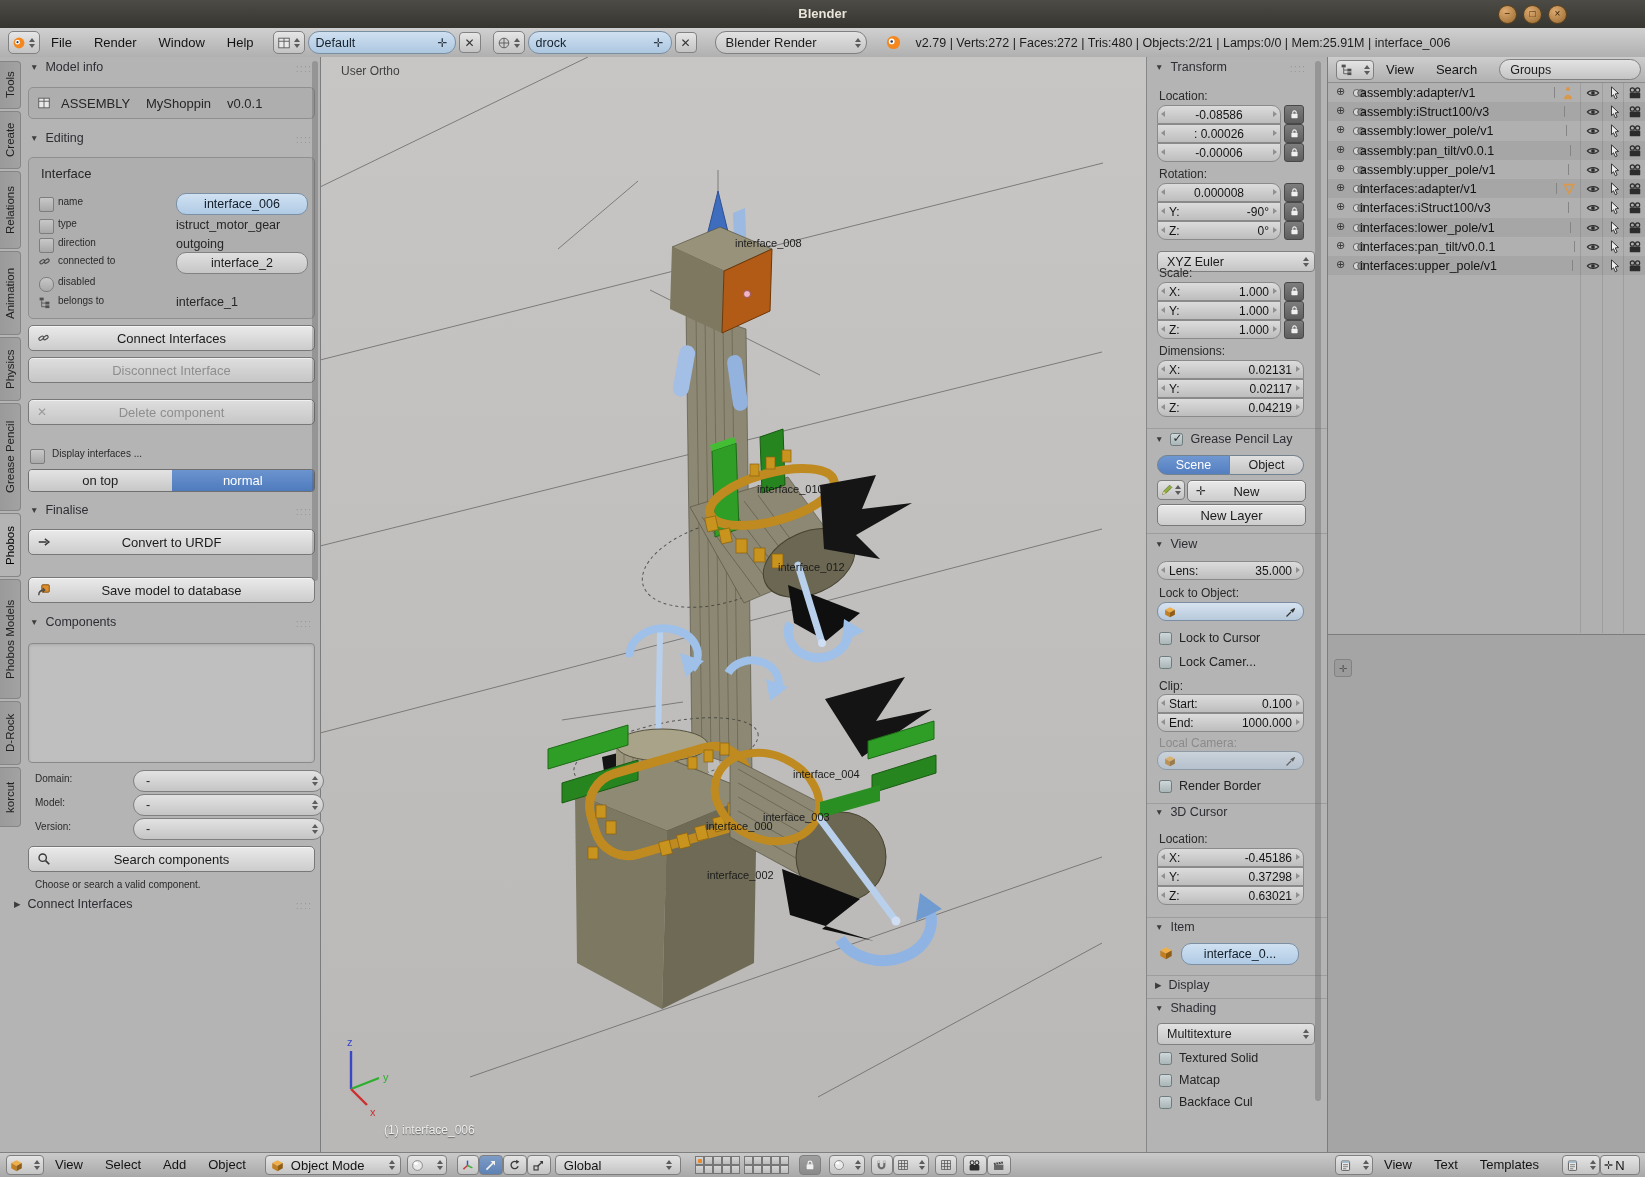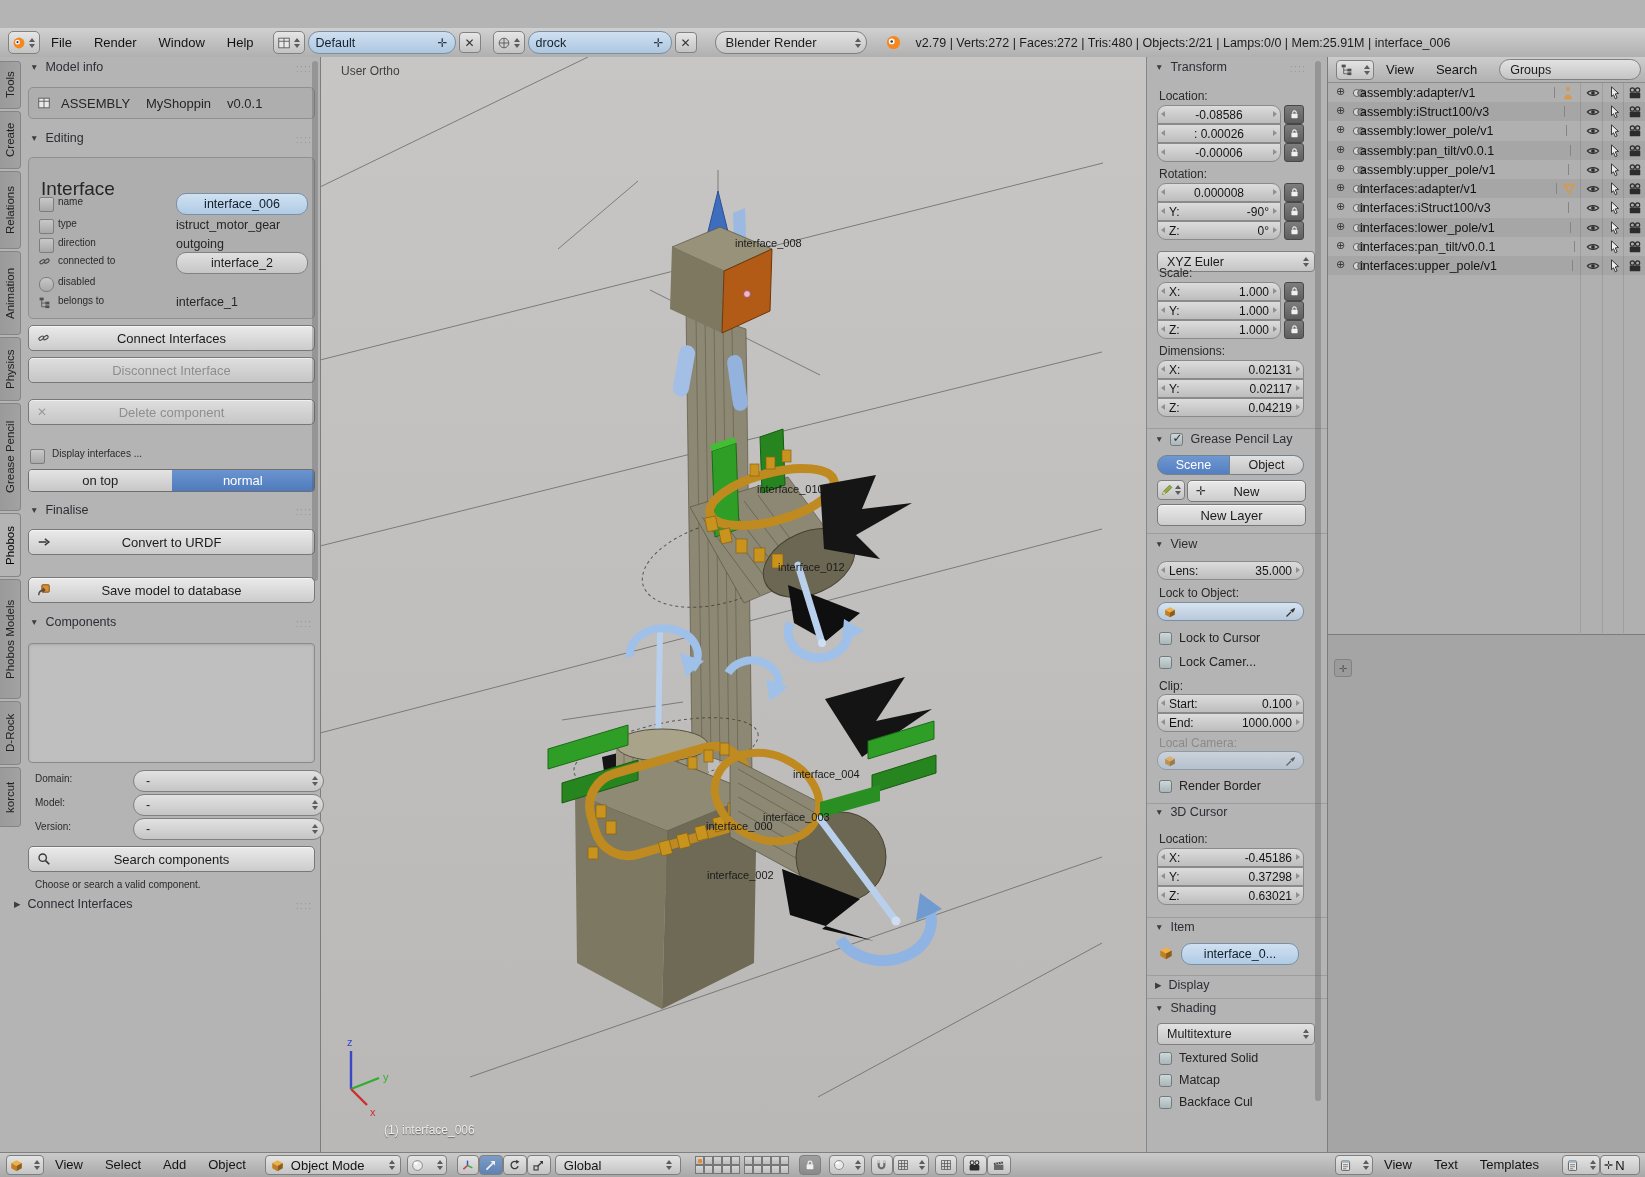--- a/index.html
+++ b/index.html
@@ -215,20 +215,28 @@
         <circle cx="6.3" cy="7" r="1.2" fill="#1f3a63"></circle>
       </symbol>
 <symbol id="i-tri-orange" viewBox="0 0 16 16">
         <polygon points="2.5,3 13.5,3 8,13" fill="none" stroke="#d9984a" stroke-width="1.8"></polygon>
       </symbol>
 </defs>
 </svg>
 
 <div id="app">
 
+  <div class="abs titlebar">
+    <div class="title">Blender</div>
+    <div class="winbtns">
+      <div class="winbtn">−</div>
+      <div class="winbtn">□</div>
+      <div class="winbtn">×</div>
+    </div>
+  </div>
 
   <div class="abs infobar">
     <div class="grpbtn" style="margin-left:8px">
       <svg class="ic">
           <use href="#i-blender"></use>
         </svg>
       <span class="updn" style="padding:0 1px">
           <i class="tu"></i>
           <i class="td"></i>
         </span>
@@ -457,21 +465,21 @@
       <span class="val" style="left:117px;top:8px;font-size:13px">MyShoppin</span>
       <span class="val" style="left:198px;top:8px;font-size:13px">v0.0.1</span>
     </div>
 
     <div class="phdr" style="left:30px;top:74px">
       <span class="tri">▼</span>
       <span>Editing</span>
     </div>
     <span class="dots" style="right:8px;top:76px">::::</span>
     <div class="pbox" style="left:28px;top:100px;width:285px;height:160px">
-      <span class="val" style="left:12px;top:20px;font-size:19px">Interface</span>
+      <span class="val" style="left:12px;top:8px;font-size:13px">Interface</span>
       <span class="mico" style="left:10px;top:39px"></span>
       <span class="lbl" style="left:29px;top:38px">name</span>
       <div class="bluepill" style="left:147px;top:35px;width:130px;height:20px">
           <span>interface_006</span>
         </div>
       <span class="mico" style="left:10px;top:61px"></span>
       <span class="lbl" style="left:29px;top:60px">type</span>
       <span class="val" style="left:147px;top:60px">istruct_motor_gear</span>
       <span class="mico" style="left:10px;top:80px"></span>
       <span class="lbl" style="left:29px;top:79px">direction</span>

